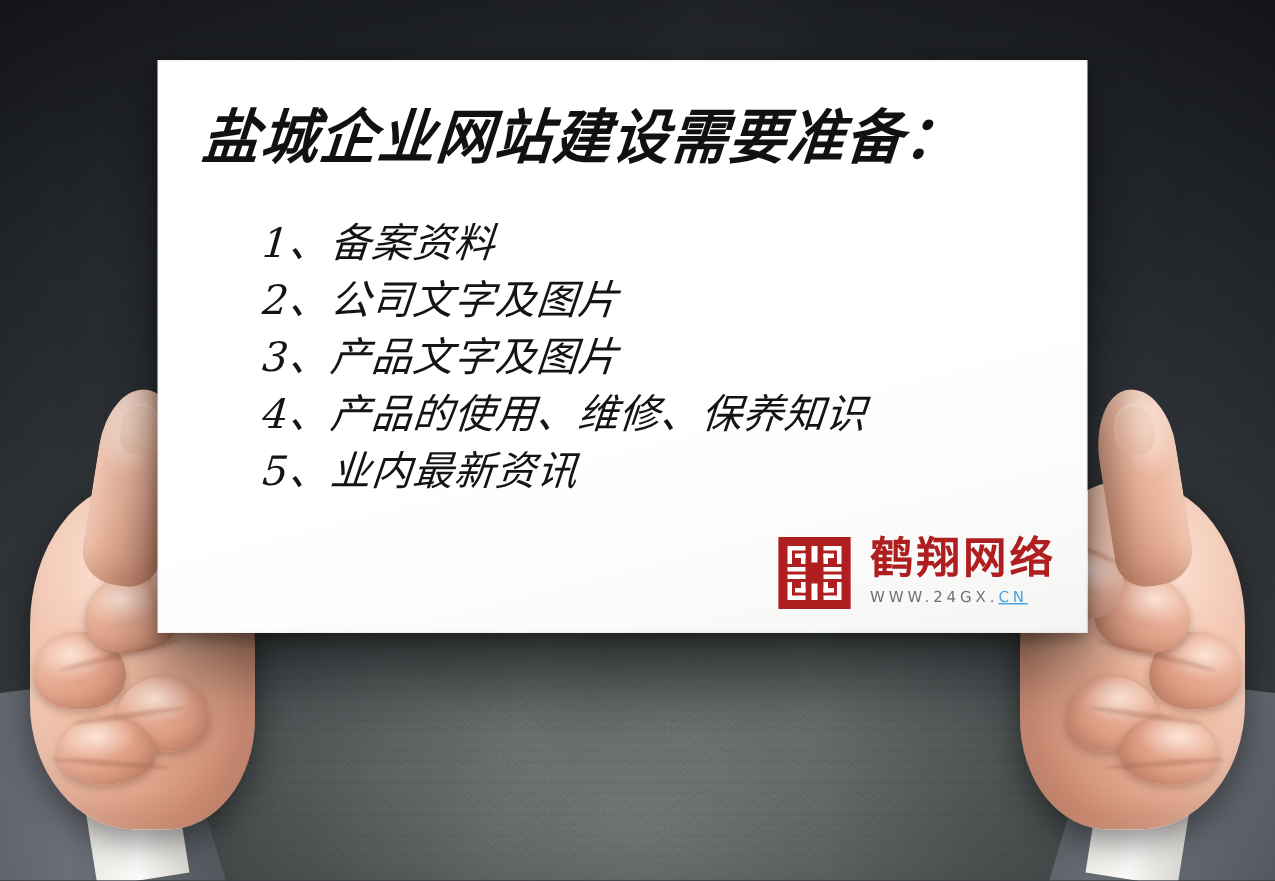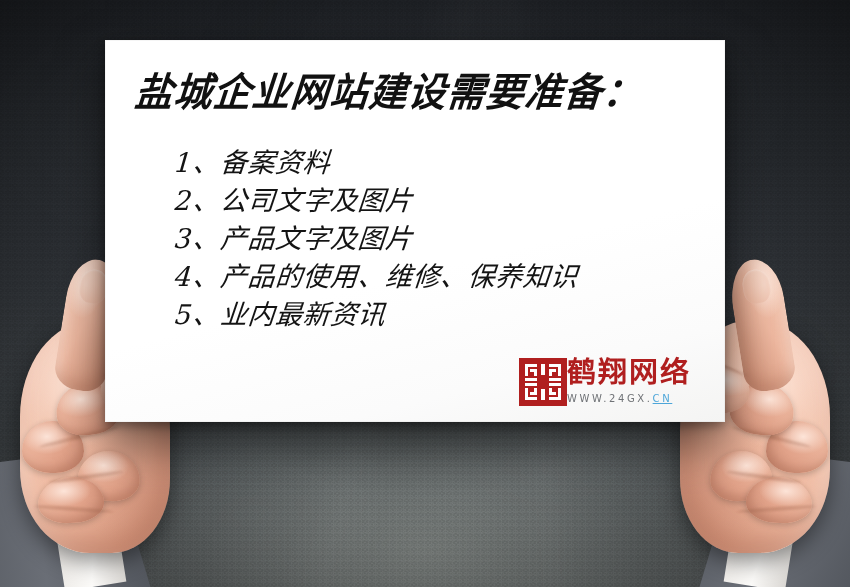--- a/index.html
+++ b/index.html
@@ -229,20 +229,21 @@
     transform-origin: left center;
   }
 
   
   .logo {
     position: absolute;
     left: 414px;
     top: 317px;
     display: flex;
     align-items: center;
+    gap: 13px;
   }
   .logo-mark {
     position: relative;
     width: 48px;
     height: 48px;
     background: #b01f1f;
     flex: 0 0 auto;
   }
   .logo-mark svg { display: block; width: 48px; height: 48px; }
 

